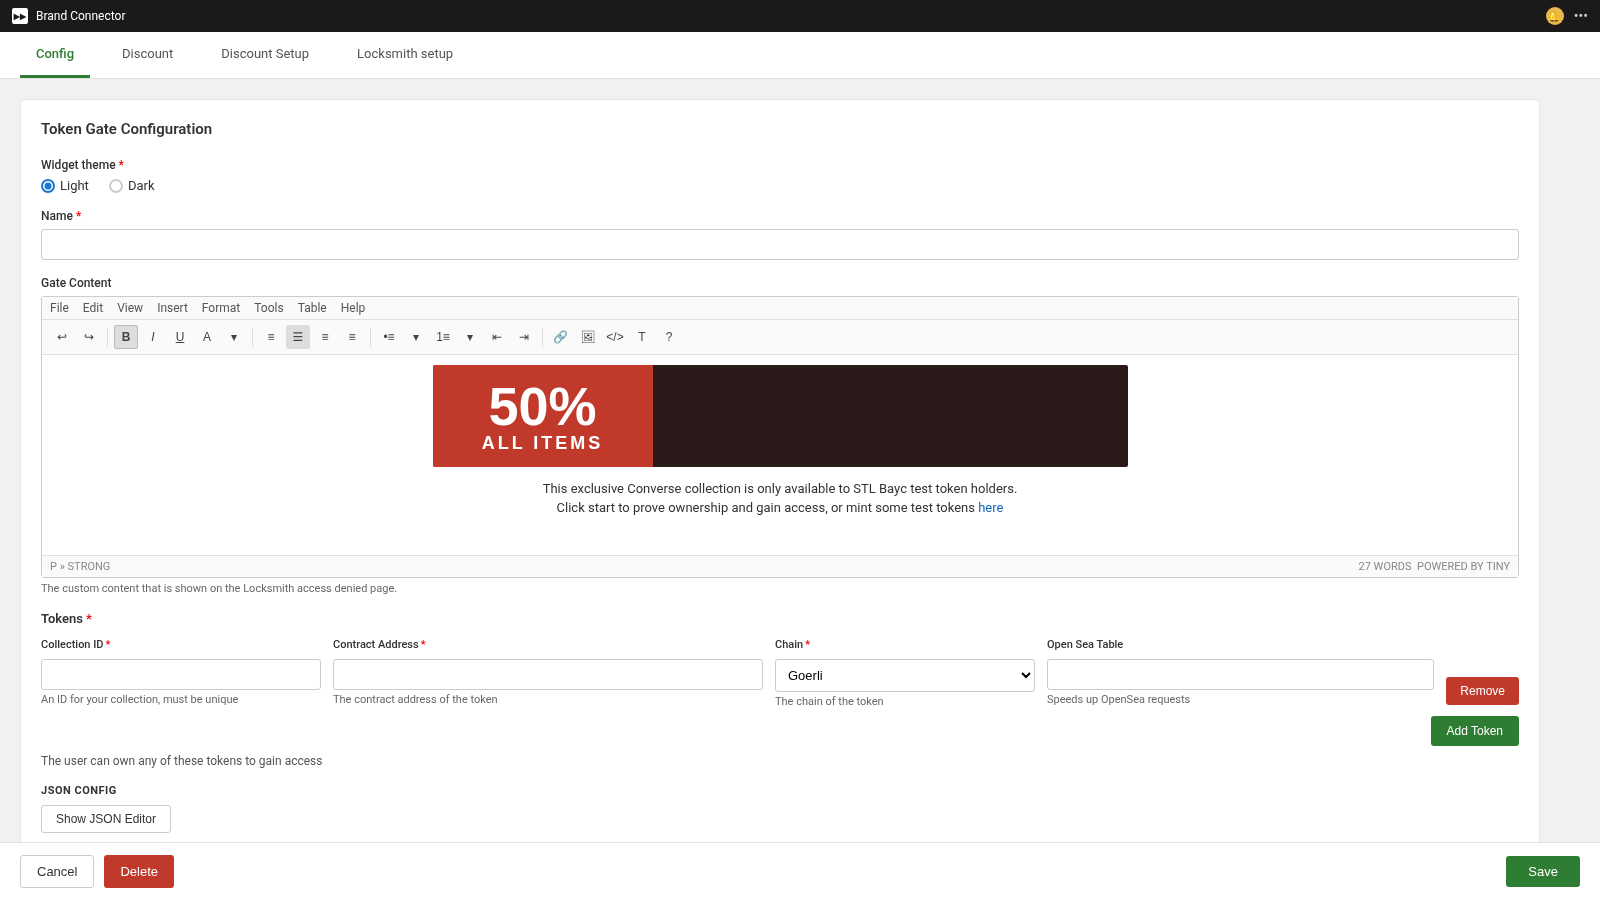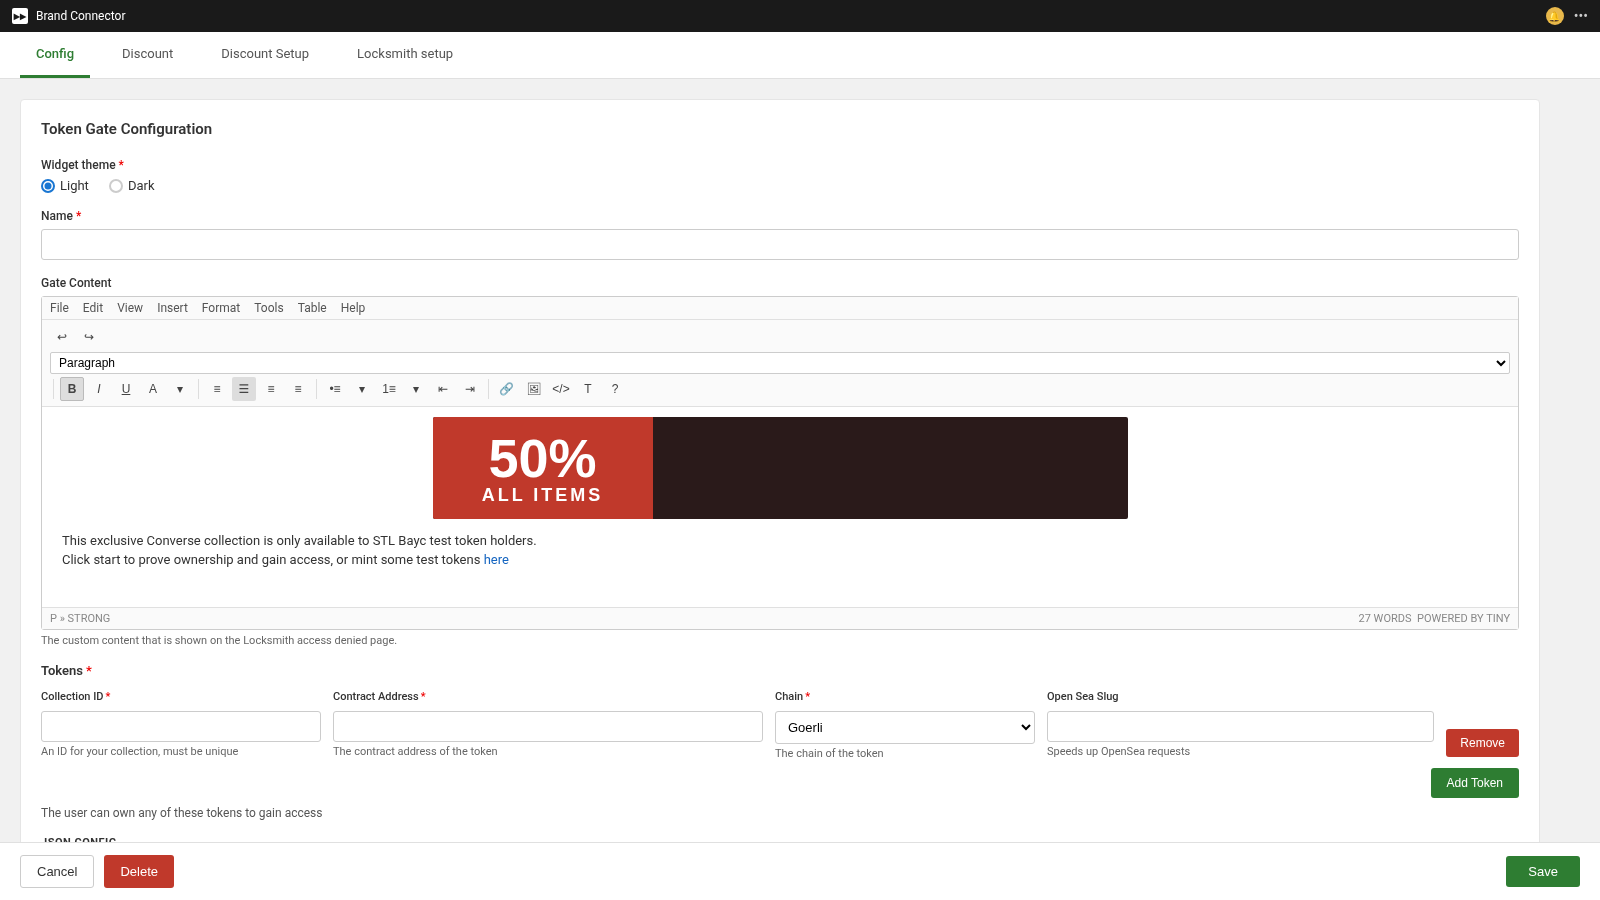--- a/index.html
+++ b/index.html
@@ -47,21 +47,21 @@
     .editor-toolbar { border-bottom: 1px solid #e0e0e0; padding: 5px 8px; display: flex; align-items: center; gap: 3px; background: #fafafa; flex-wrap: wrap; }
     .toolbar-btn { width: 24px; height: 24px; display: flex; align-items: center; justify-content: center; border: none; background: none; cursor: pointer; border-radius: 2px; font-size: 12px; color: #444; }
     .toolbar-btn.active { background: #ddd; }
     .toolbar-btn.bold { font-weight: bold; }
     .toolbar-divider { width: 1px; height: 20px; background: #ddd; margin: 0 3px; }
     .toolbar-select { font-size: 12px; border: 1px solid #ccc; padding: 2px 4px; border-radius: 2px; background: #fff; cursor: pointer; }
 
     .editor-content { min-height: 200px; position: relative; overflow: hidden; }
     .editor-banner { width: 695px; margin: 0 auto; display: block; background: #2a1a1a; height: 102px; border-radius: 2px; position: relative; overflow: hidden; }
 
-    .editor-text-area { padding: 10px 20px; text-align: left; font-size: 13px; color: #333; }
+    .editor-text-area { padding: 10px 20px; text-align: center; font-size: 13px; color: #333; }
     .editor-text-area p { margin: 4px 0; }
     .editor-link { color: #1565c0; text-decoration: none; }
 
     .editor-footer { border-top: 1px solid #e0e0e0; padding: 4px 8px; display: flex; justify-content: space-between; align-items: center; background: #fafafa; font-size: 11px; color: #888; }
 
     .helper-text { font-size: 11px; color: #666; margin-top: 4px; }
 
     
     .section-title { font-size: 13px; font-weight: 600; margin-bottom: 12px; display: flex; align-items: center; gap: 3px; }
 
@@ -153,25 +153,20 @@
           <span class="editor-menu-item">Insert</span>
           <span class="editor-menu-item">Format</span>
           <span class="editor-menu-item">Tools</span>
           <span class="editor-menu-item">Table</span>
           <span class="editor-menu-item">Help</span>
         </div>
 
         <div class="editor-toolbar">
           <button class="toolbar-btn">↩</button>
           <button class="toolbar-btn">↪</button>
-          <select class="toolbar-select">
-            <option>Paragraph</option>
-            <option>Heading 1</option>
-            <option>Heading 2</option>
-          </select>
           <div class="toolbar-divider"></div>
           <button class="toolbar-btn bold active" style="background:#ddd;border:1px solid #bbb;">B</button>
           <button class="toolbar-btn" style="font-style:italic;">I</button>
           <button class="toolbar-btn" style="text-decoration:underline;">U</button>
           <button class="toolbar-btn">A</button>
           <button class="toolbar-btn">▾</button>
           <div class="toolbar-divider"></div>
           <button class="toolbar-btn">≡</button>
           <button class="toolbar-btn active" style="background:#ddd;">☰</button>
           <button class="toolbar-btn">≡</button>
@@ -244,21 +239,21 @@
           </div>
         </div>
         <div>
           <div class="col-label">
             <span>Chain</span>
             <span class="required-star">*</span>
           </div>
         </div>
         <div>
           <div class="col-label">
-            <span>Open Sea Slug</span>
+            <span>Open Sea Table</span>
           </div>
         </div>
         <div></div>
       </div>
 
       <div class="token-row">
         <div>
           <input type="text" class="text-input" style="">
           <div class="col-helper">An ID for your collection, must be unique</div>
         </div>

